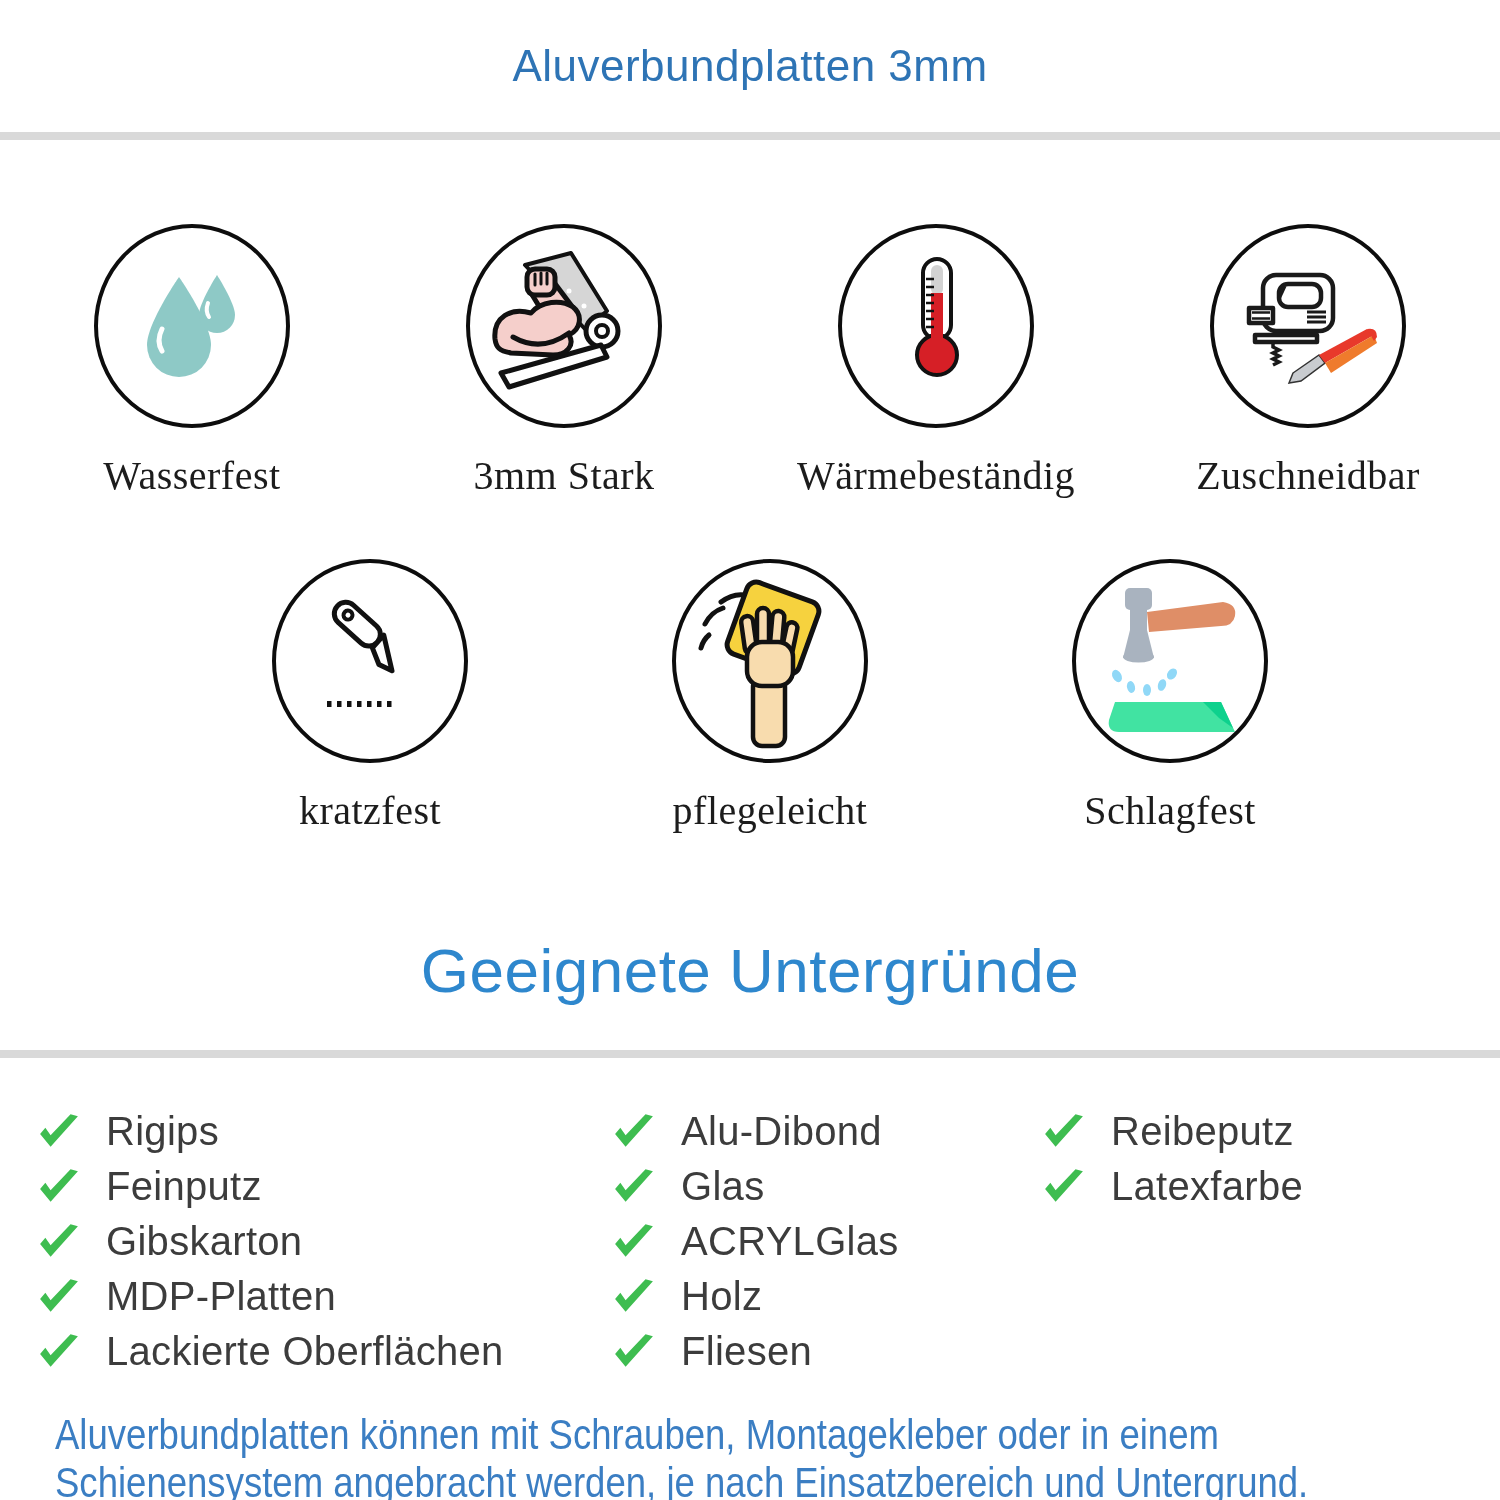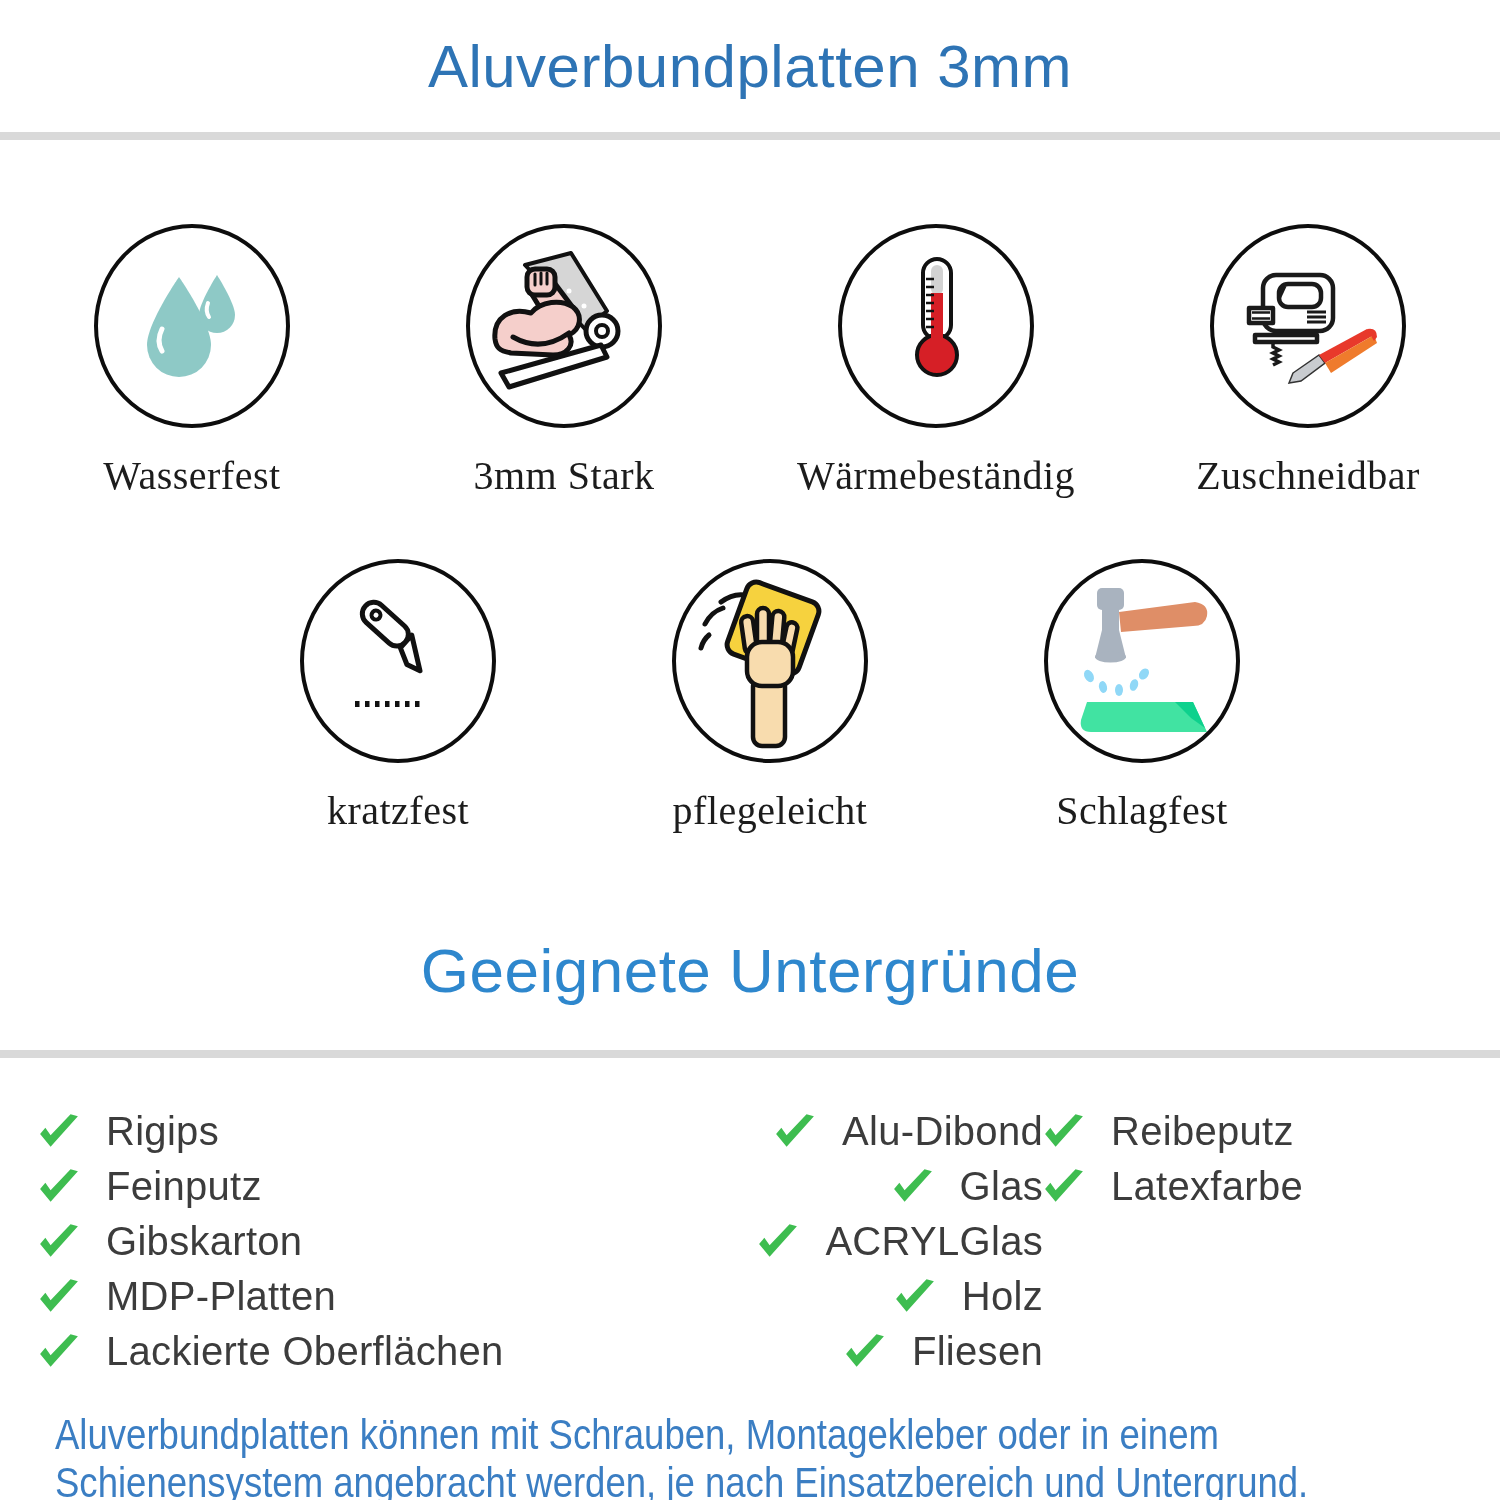--- a/index.html
+++ b/index.html
@@ -1,40 +1,40 @@
 <!DOCTYPE html>
 <html><head>
 <meta charset="utf-8">
 <style>
   html,body{margin:0;padding:0;}
   body{
     width:1500px;height:1500px;overflow:hidden;background:#ffffff;
     font-family:"Liberation Sans", sans-serif;position:relative;
   }
   .header{height:132px;display:flex;align-items:center;justify-content:center;}
-  .title{font-size:60px;font-weight:500;color:#2e74b5;letter-spacing:0.5px;text-align:right;}
+  .title{font-size:44px;font-weight:500;color:#2e74b5;letter-spacing:0.5px;text-align:right;}
   .divider{height:8px;width:100%;background:#d9d9d9;}
   .features{display:flex;justify-content:center;font-family:Liberation Serif, serif;}
   .features.row1{margin-top:84px;}
-  .features.row2{margin-top:60px;padding-left:40px;}
+  .features.row2{margin-top:60px;padding-left:40px;gap:28px;}
   .feature{width:372px;display:flex;flex-direction:column;align-items:center;}
   .circle{
     width:188px;height:196px;border:4px solid #0d0d0d;border-radius:50%;
     display:flex;align-items:center;justify-content:center;overflow:hidden;
     background:#fff;
   }
   .circle svg{overflow:visible;}
   .feature-label{margin-top:24px;font-size:40px;color:#1c1c1c;letter-spacing:0.5px;}
   .subtitle-wrap{margin-top:100px;margin-bottom:44px;height:72px;
     display:flex;align-items:center;justify-content:center;}
   .subtitle{font-size:62px;font-weight:500;color:#2e87cd;letter-spacing:0.5px;}
   .substrates{display:flex;margin-top:46px;padding-left:38px;}
   .sub-col{display:flex;flex-direction:column;}
   .sub-col.c1{width:575px;}
-  .sub-col.c2{width:430px;align-items:flex-end;}
+  .sub-col.c2{width:430px;}
   .sub-col.c3{flex:1;}
   .sub-item{display:flex;align-items:center;height:55px;}
   .check{width:42px;height:36px;margin-right:26px;flex:0 0 auto;}
   .sub-text{font-size:40px;color:#3c3c3c;letter-spacing:0.3px;white-space:nowrap;}
   .footer{margin-top:32px;padding-left:55px;color:#3b7ec3;font-size:42px;line-height:48px;}
   .cond{display:inline-block;transform:scaleX(0.87);transform-origin:left center;white-space:nowrap;}
 </style>
 </head>
 <body>
 

